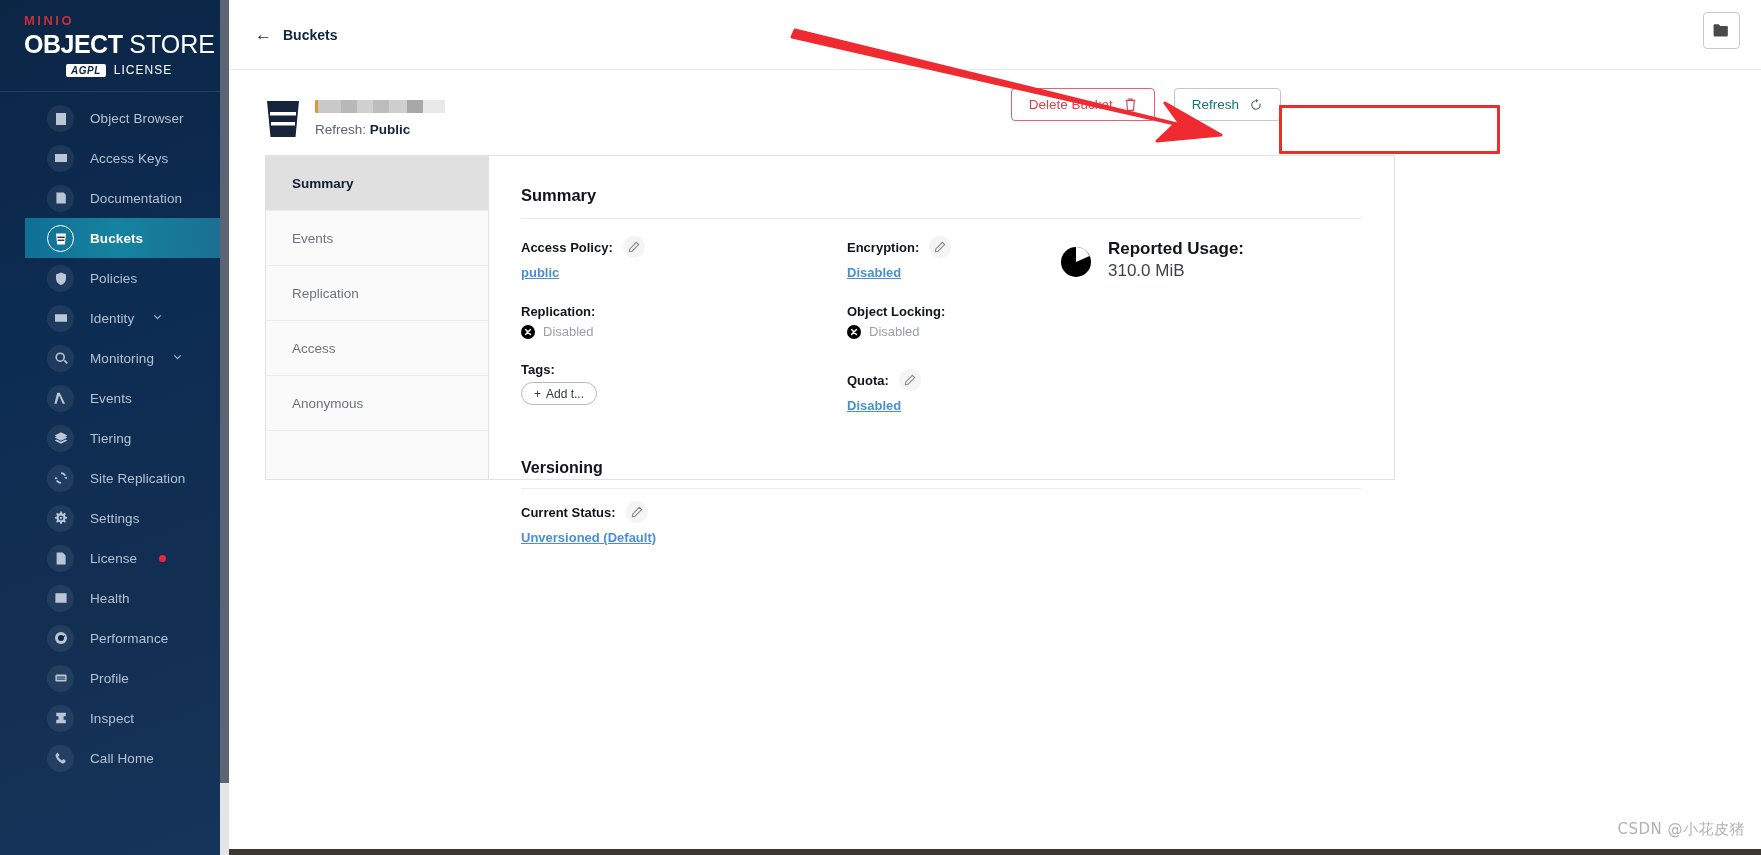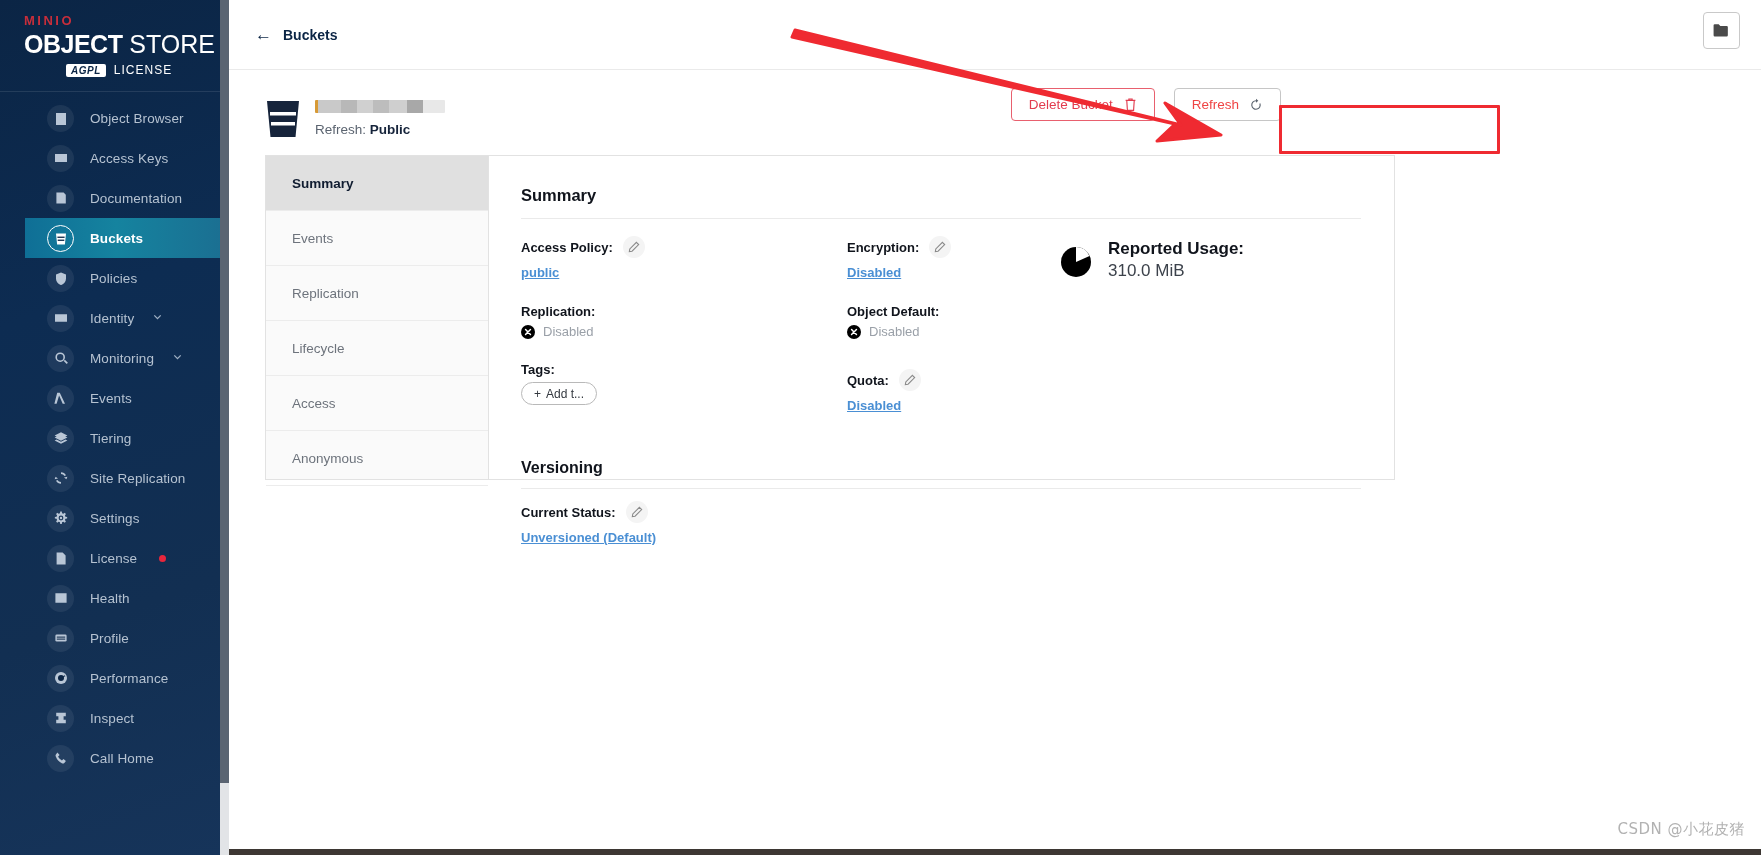--- a/index.html
+++ b/index.html
@@ -127,21 +127,21 @@
     height: 33px; padding: 0 17px;
     border: 1px solid #e8606e; border-radius: 4px;
     background: #fff; color: #e23b4e; font-size: 13.5px;
     cursor: pointer; white-space: nowrap;
   }
   #delete-bucket-btn svg { width: 13px; height: 15px; stroke: #e23b4e; fill: none; stroke-width: 1.4; }
   #refresh-btn {
     display: flex; align-items: center; gap: 10px;
     height: 33px; padding: 0 17px; margin-left: 19px;
     border: 1px solid #c6c6c6; border-radius: 4px;
-    background: #fff; color: #ef4444; font-size: 13.5px;
+    background: #fff; color: #0f766e; font-size: 13.5px;
     cursor: pointer; white-space: nowrap;
   }
   #refresh-btn svg { width: 14px; height: 14px; fill: #5a636e; }
 
   
   #anno-box {
     position: absolute; left: 1050px; top: 105px;
     width: 221px; height: 49px;
     border: 3px solid #ef2a31; border-radius: 1px;
     pointer-events: none; z-index: 30;
@@ -345,36 +345,36 @@
           <span class="nav-icon">
             <svg viewBox="0 0 14 14">
               <path d="M1.4 2.2h11.2v9.6H1.4Zm1.5 1.5h3v3h-3Zm5.4 0h3.2v1.1H8.3Zm0 1.9h3.2v1.1H8.3Zm-5.4 3h8.7v1.1H2.9Z"></path>
             </svg>
           </span>
           <span class="nav-label">Health</span>
         </div>
         <div class="nav-item">
           <span class="nav-icon">
             <svg viewBox="0 0 14 14">
+              <circle cx="7" cy="7" r="6"></circle>
+              <circle cx="7" cy="7" r="3" fill="#0b2545"></circle>
+              <path d="M7 7 10.6 4.2 11.4 5.2Z" fill="#0b2545"></path>
+            </svg>
+          </span>
+          <span class="nav-label">Performance</span>
+        </div>
+        <div class="nav-item">
+          <span class="nav-icon">
+            <svg viewBox="0 0 14 14">
               <rect x="1.4" y="3.4" width="11.2" height="7.2" rx="1.4"></rect>
               <rect x="2.8" y="5.6" width="8.4" height="1" fill="#0b2545"></rect>
               <rect x="2.8" y="7.6" width="8.4" height="1" fill="#0b2545"></rect>
             </svg>
           </span>
           <span class="nav-label">Profile</span>
-        </div>
-        <div class="nav-item">
-          <span class="nav-icon">
-            <svg viewBox="0 0 14 14">
-              <circle cx="7" cy="7" r="6"></circle>
-              <circle cx="7" cy="7" r="3" fill="#0b2545"></circle>
-              <path d="M7 7 10.6 4.2 11.4 5.2Z" fill="#0b2545"></path>
-            </svg>
-          </span>
-          <span class="nav-label">Performance</span>
         </div>
         <div class="nav-item">
           <span class="nav-icon">
             <svg viewBox="0 0 14 14">
               <path d="M2.2 1.8h9.6v3.4H2.2Zm0 7h9.6v3.4H2.2ZM4.4 5.2h5.2v3.6H4.4Z"></path>
             </svg>
           </span>
           <span class="nav-label">Inspect</span>
         </div>
         <div class="nav-item">
@@ -443,23 +443,20 @@
           <div class="tab active">
             <span>Summary</span>
           </div>
           <div class="tab">
             <span>Events</span>
           </div>
           <div class="tab">
             <span>Replication</span>
           </div>
           <div class="tab">
-            <span>Lifecycle</span>
-          </div>
-          <div class="tab">
             <span>Access</span>
           </div>
           <div class="tab">
             <span>Anonymous</span>
           </div>
         </div>
 
       <div id="panel">
         <div class="panel-title">Summary</div>
         <div class="panel-rule"></div>
@@ -511,21 +508,21 @@
                   <svg viewBox="0 0 16 16">
                       <path d="M11.2 1.8 14.2 4.8 5.4 13.6 1.8 14.2 2.4 10.6Z"></path>
                     </svg>
                 </span>
               </div>
               <a class="field-link">Disabled</a>
             </div>
 
             <div class="field">
               <div class="field-label-row">
-                <span class="field-label">Object Default:</span>
+                <span class="field-label">Object Locking:</span>
               </div>
               <div class="disabled-row">
                 <svg class="x-circle" viewBox="0 0 16 16">
                   <circle cx="8" cy="8" r="8" fill="#000"></circle>
                   <path d="M5.2 5.2 10.8 10.8M10.8 5.2 5.2 10.8" stroke="#fff" stroke-width="1.7" stroke-linecap="round"></path>
                 </svg>
                 <span class="disabled-text">Disabled</span>
               </div>
             </div>
 

